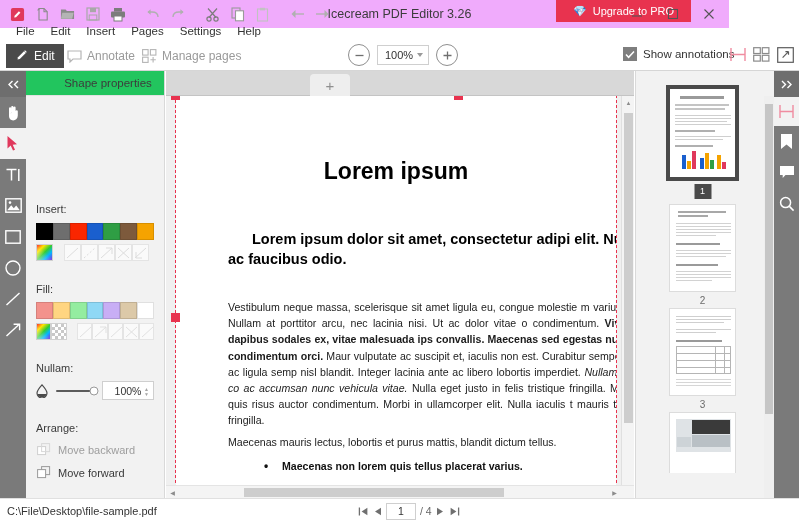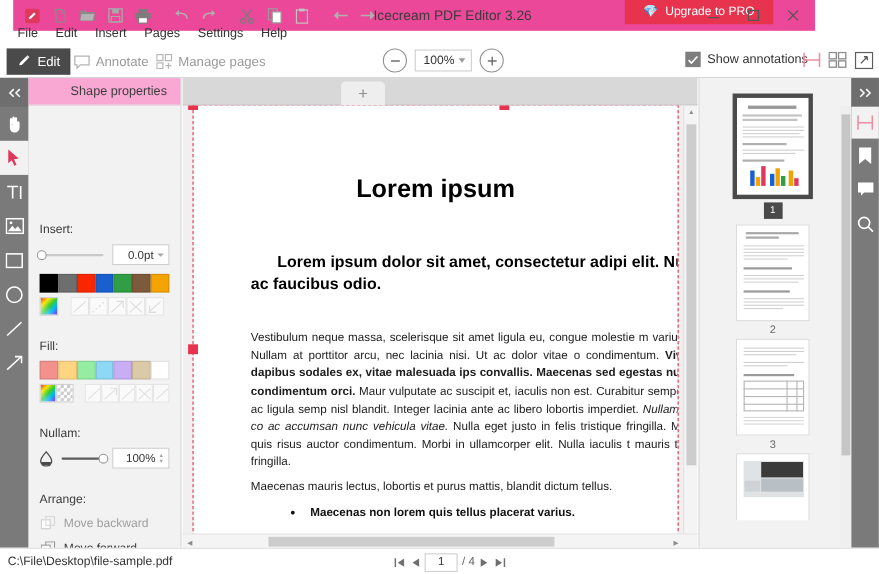--- a/index.html
+++ b/index.html
@@ -7,22 +7,22 @@
     width: 799px; height: 522px;
     font-family: "Liberation Sans", sans-serif;
     background: #ffffff;
     overflow: hidden;
     -webkit-font-smoothing: antialiased;
   }
   .app { position: relative; width: 799px; height: 522px; background:#fff; }
 
   
   .titlebar {
-    position:absolute; left:12px; top:0; width:729px; height:28px;
-    background:#ec4899;
+    position:absolute; left:0; top:0; width:729px; height:28px;
+    background:#f0abfc;
   }
   .tb-icons { position:absolute; left:6px; top:3px; display:flex; align-items:center; gap:2px; }
   .tb-ico {
     width:23px; height:22px; display:flex; align-items:center; justify-content:center;
     color:#8a8a8a;
   }
   .tb-ico.first { color:#e0385c; }
   .tb-ico svg { display:block; }
   .tb-sep { width:8px; }
   .app-title {
@@ -106,21 +106,21 @@
   .lt-btn.sel { background:#f2f2f2; color:#e0385c; }
   .lt-btn svg { display:block; }
 
   
   .props {
     position:absolute; left:26px; top:71px; width:139px; height:427px;
     background:#f2f2f2; border-right:1px solid #d9d9d9;
   }
   .props-title {
     height:25px; line-height:25px; text-align:center; font-size:11.5px; color:#3c3c3c;
-    background:#f9a8d4; border-bottom:1px solid #e2e2e2;padding-left:26px;
+    background:#22c55e; border-bottom:1px solid #e2e2e2;padding-left:26px;
   }
   .props-body { padding:0 10px; }
   .sec-label { font-size:11px; color:#3a3a3a; margin-bottom:7px; }
   .row { display:flex; align-items:center; gap:8px; }
   .slider-track {
     position:relative; flex:1; height:2px; background:#c9c9c9; border-radius:2px;
   }
   .slider-knob {
     position:absolute; top:50%; width:9px; height:9px; border-radius:50%;
     background:#fff; border:1.5px solid #9a9a9a; transform:translate(-50%,-50%);
@@ -557,29 +557,20 @@
         </svg>
     </div>
   </div>
 
   <div class="props">
     <div class="props-title">Shape properties</div>
     <div class="props-body">
       <div style="height:107px"></div>
 
       <div class="sec-label">Insert:</div>
-      <div class="row">
-        <div class="slider-track">
-          <div class="slider-knob" style="left:2px;"></div>
-        </div>
-        <div class="num-box">
-          <span>0.0pt</span>
-          <span class="caret"></span>
-        </div>
-      </div>
 
       <div class="swatches">
         <div class="sw" style="background:#000000"></div>
         <div class="sw" style="background:#6e6e6e"></div>
         <div class="sw" style="background:#fa2600"></div>
         <div class="sw" style="background:#1a5fce"></div>
         <div class="sw" style="background:#2f9e44"></div>
         <div class="sw" style="background:#7d5a3c"></div>
         <div class="sw" style="background:#f5a300"></div>
       </div>

